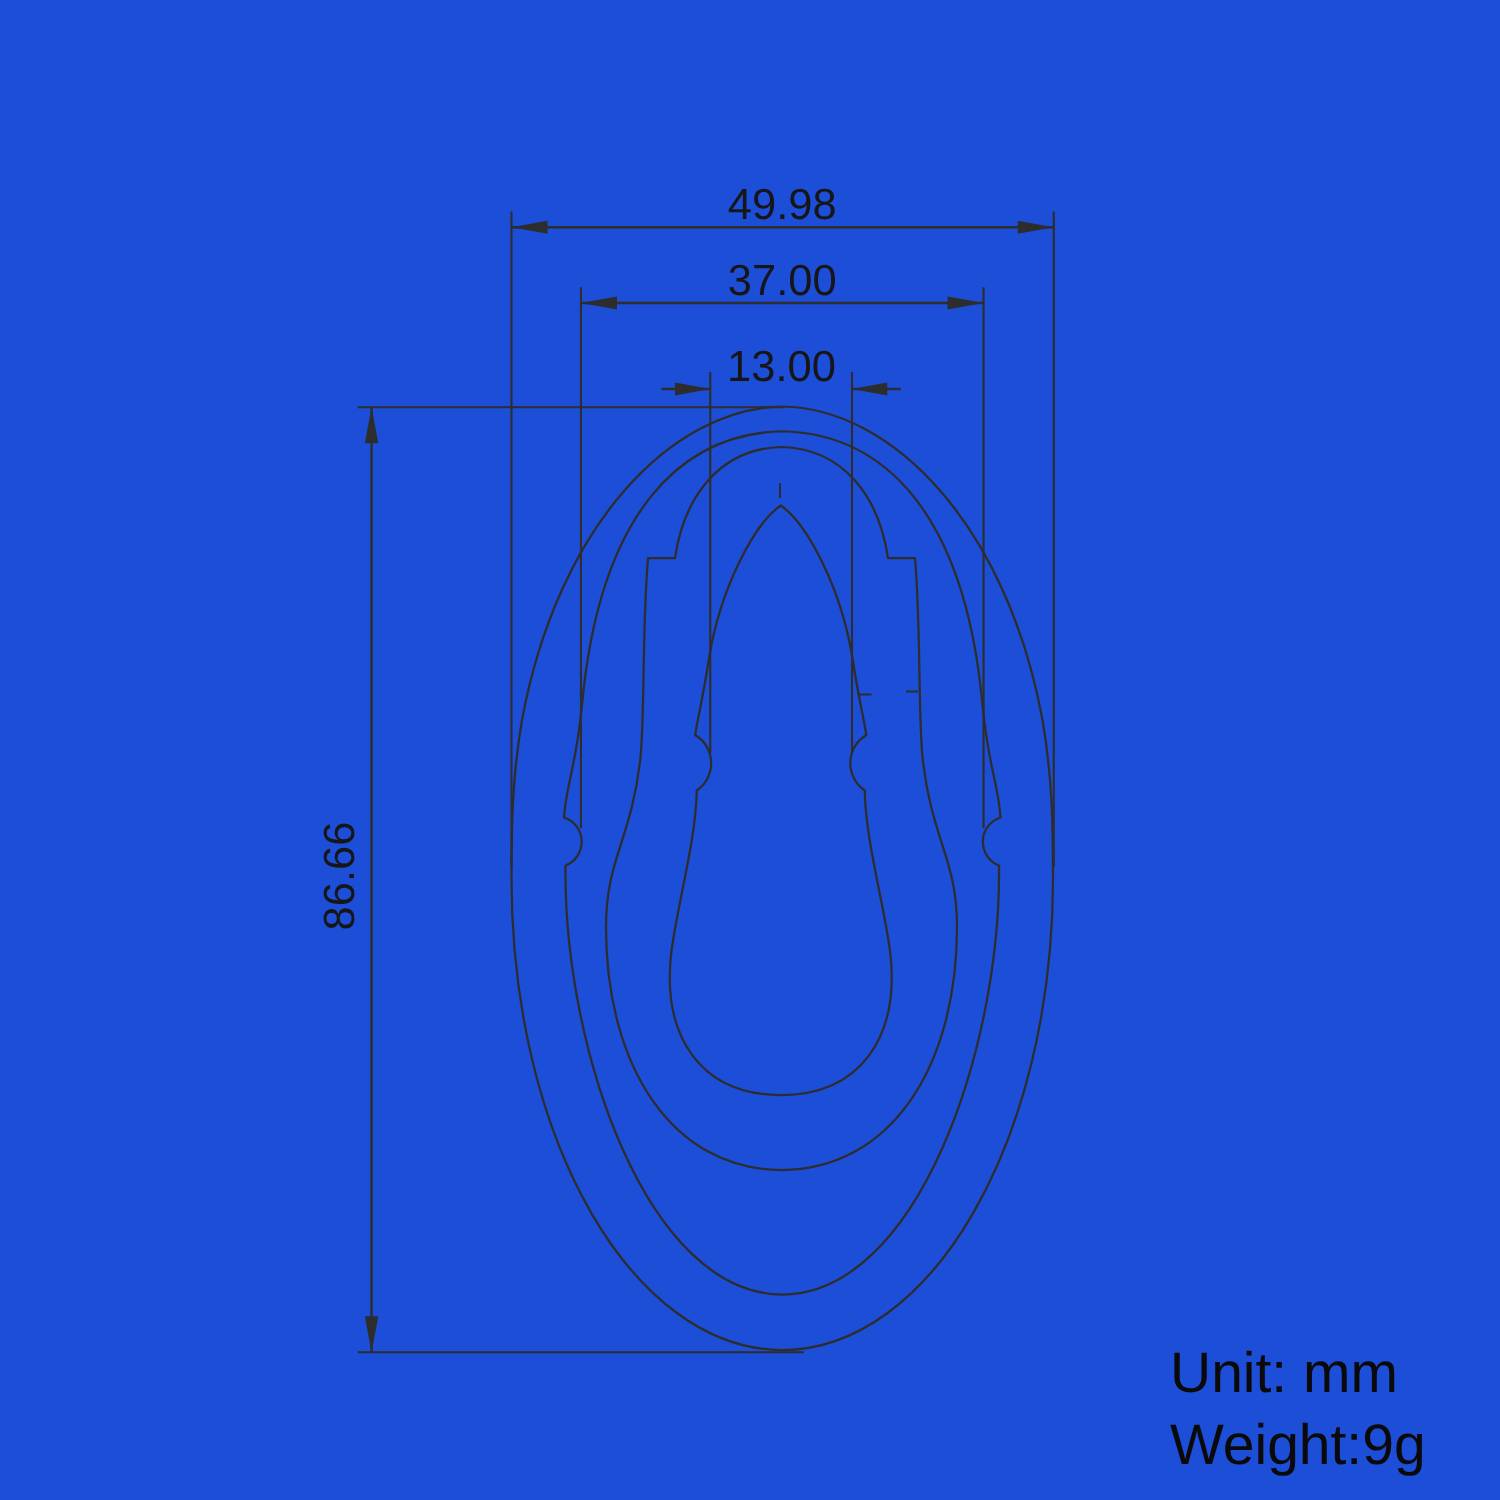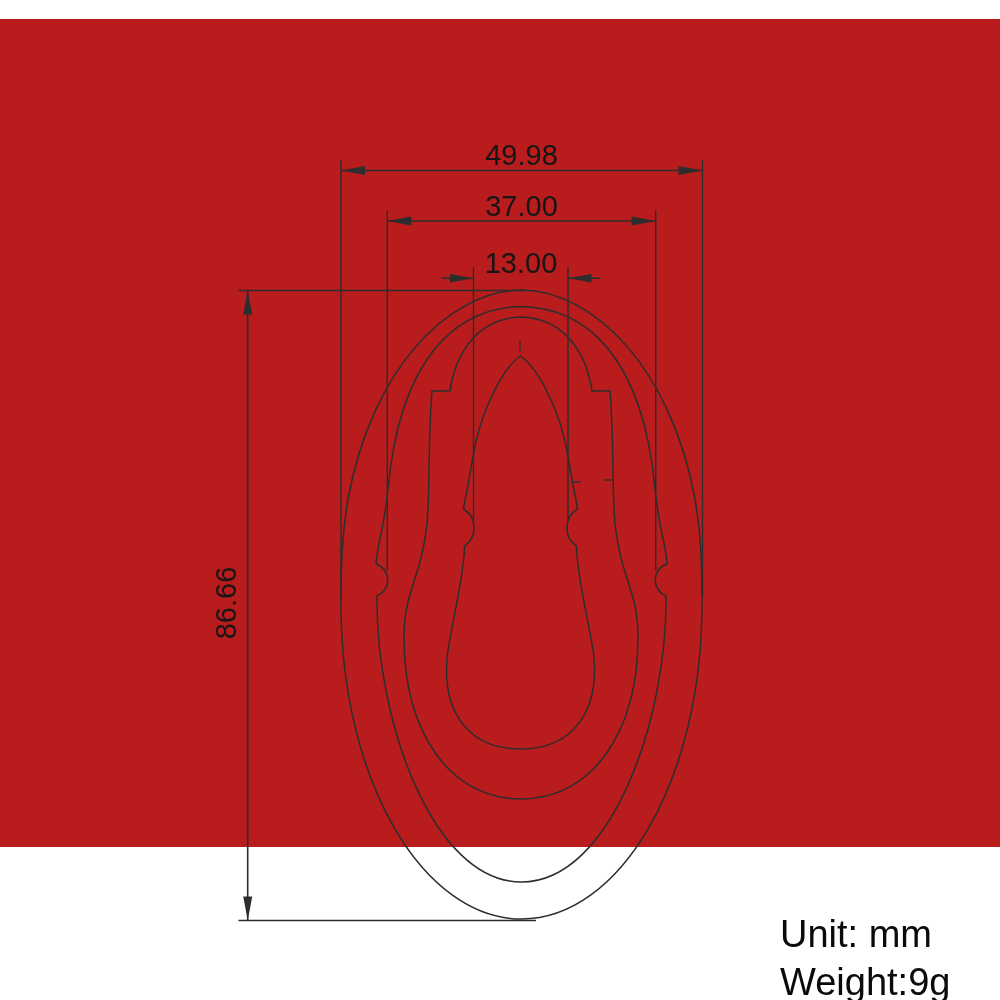--- a/index.html
+++ b/index.html
@@ -7,23 +7,22 @@
     padding: 0;
     background: #ffffff;
     width: 1000px;
     height: 1000px;
     overflow: hidden;
     font-family: "Liberation Sans", sans-serif;
   }
   .canvas {
     position: relative;
     width: 1000px;
-    height: 828px;
-    background: #b91c1c;
-    margin-top: 19px;
+    height: 1000px;
+    background: #1d4ed8;
   }
   svg { display: block; }
   .contour {
     fill: none;
     stroke: #2d2d2d;
     stroke-width: 1.5;
     stroke-linecap: round;
     stroke-linejoin: round;
   }
   .extline {

